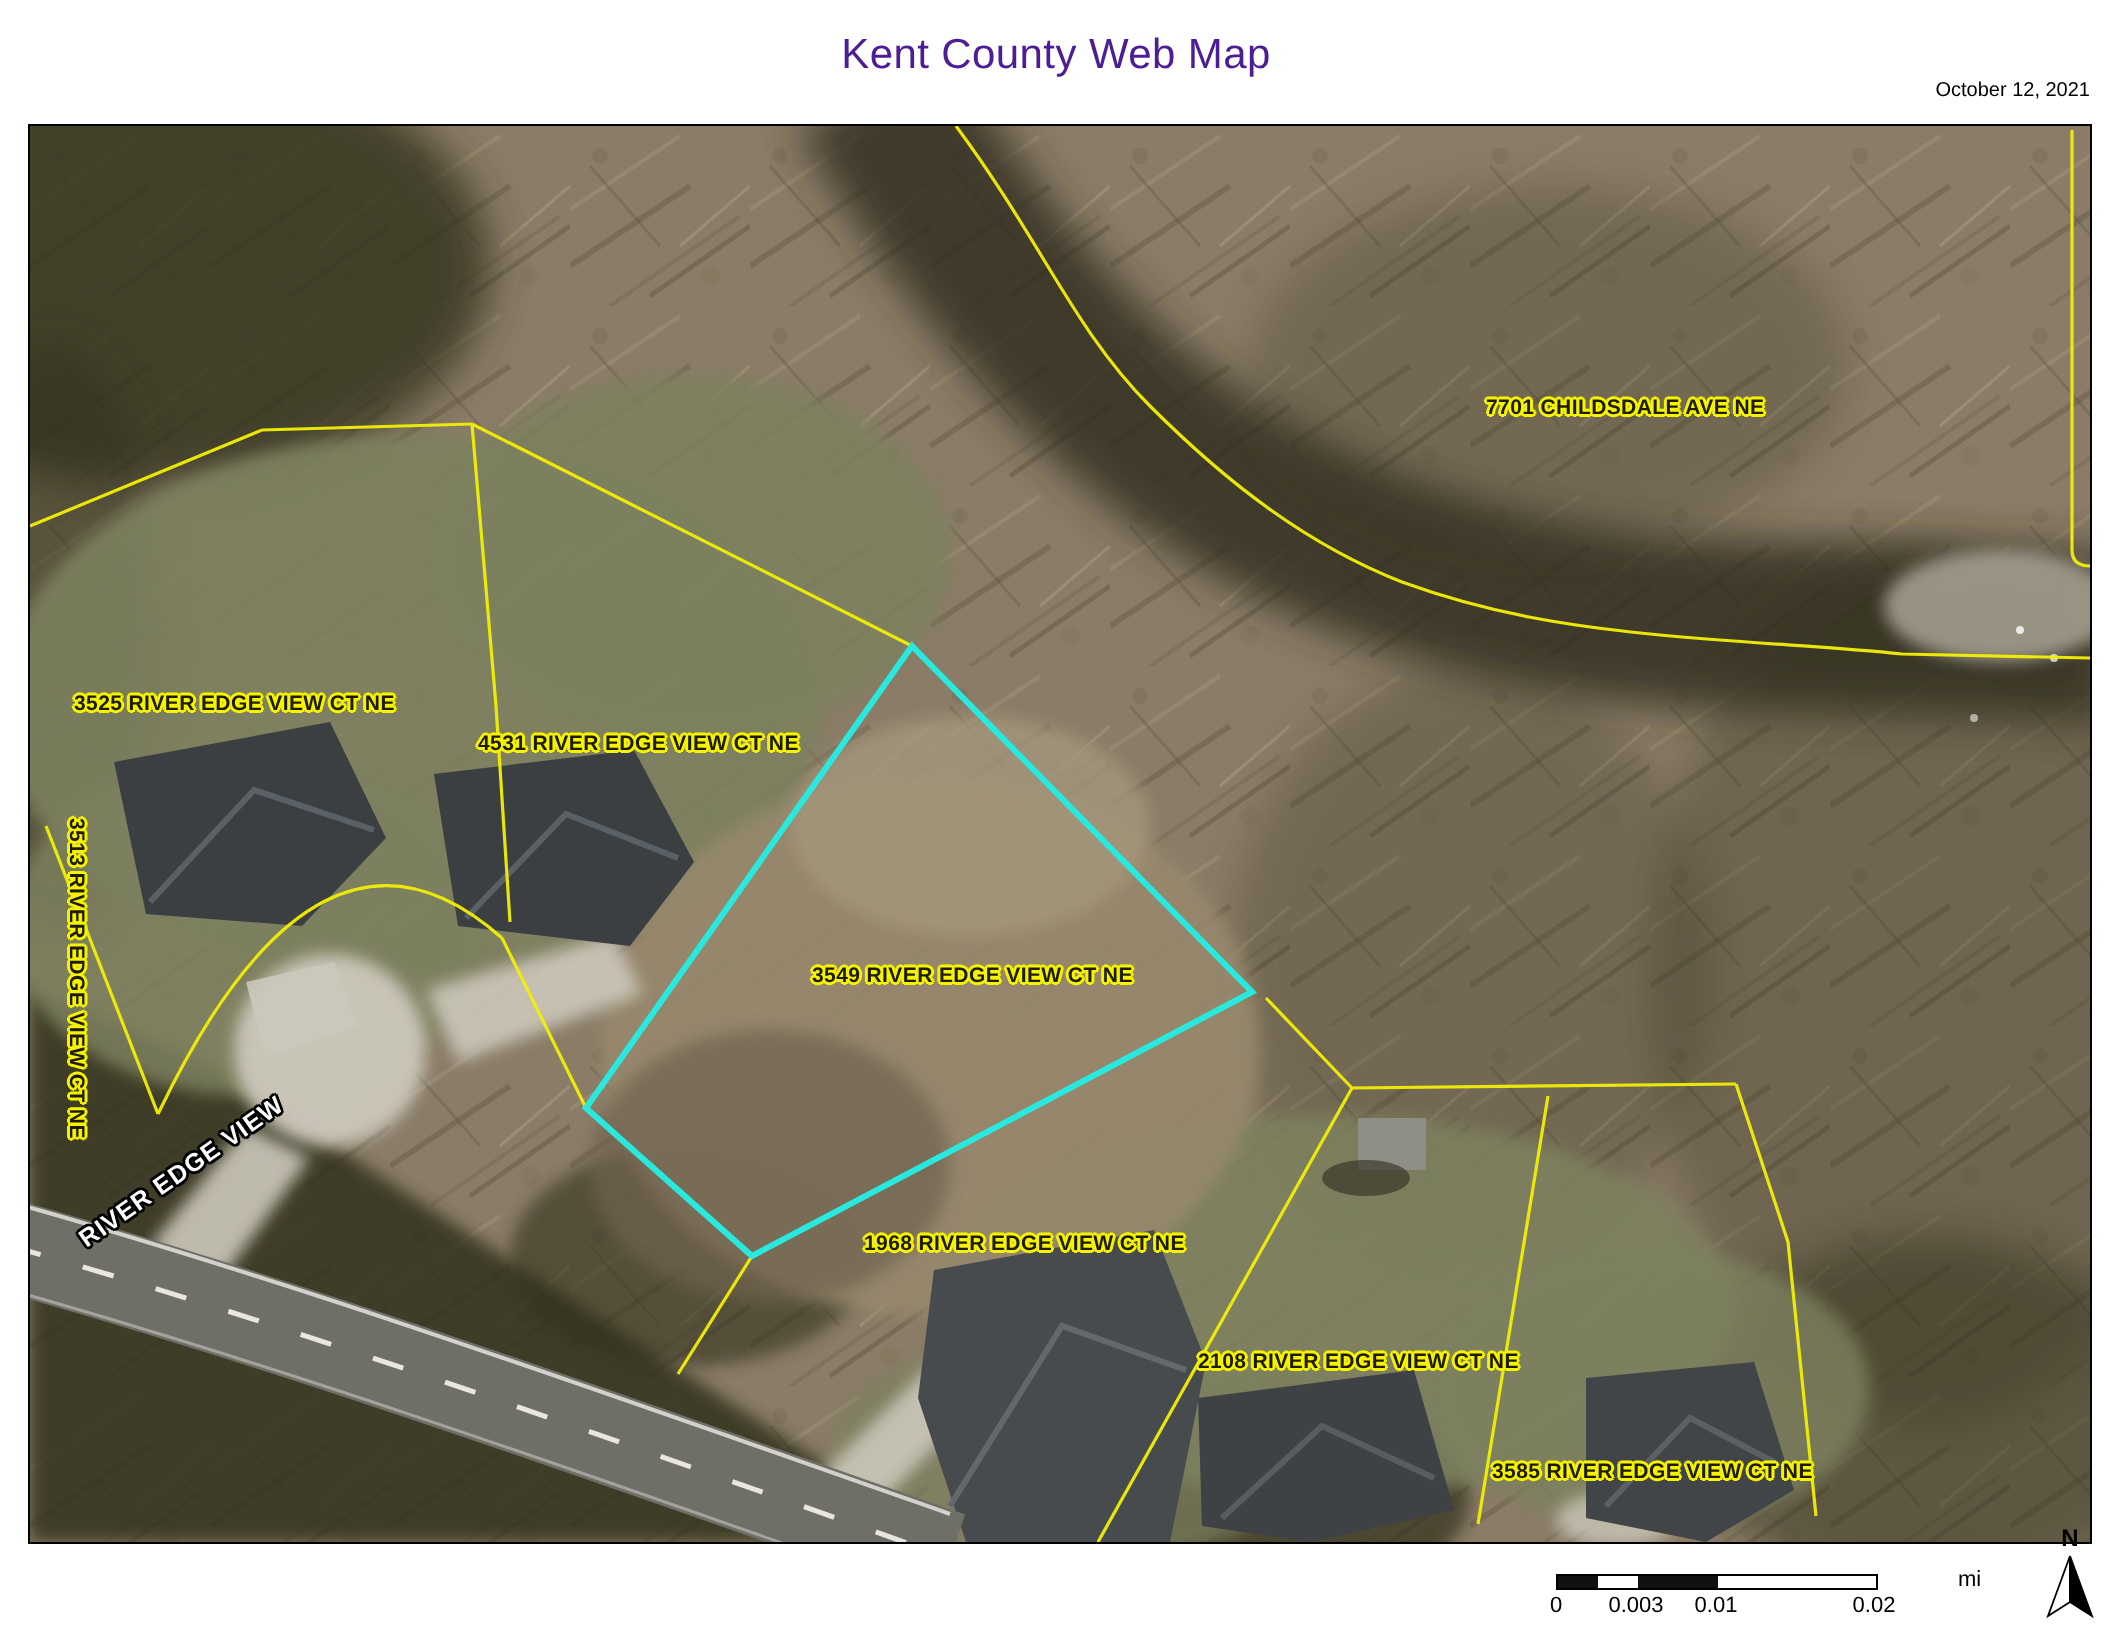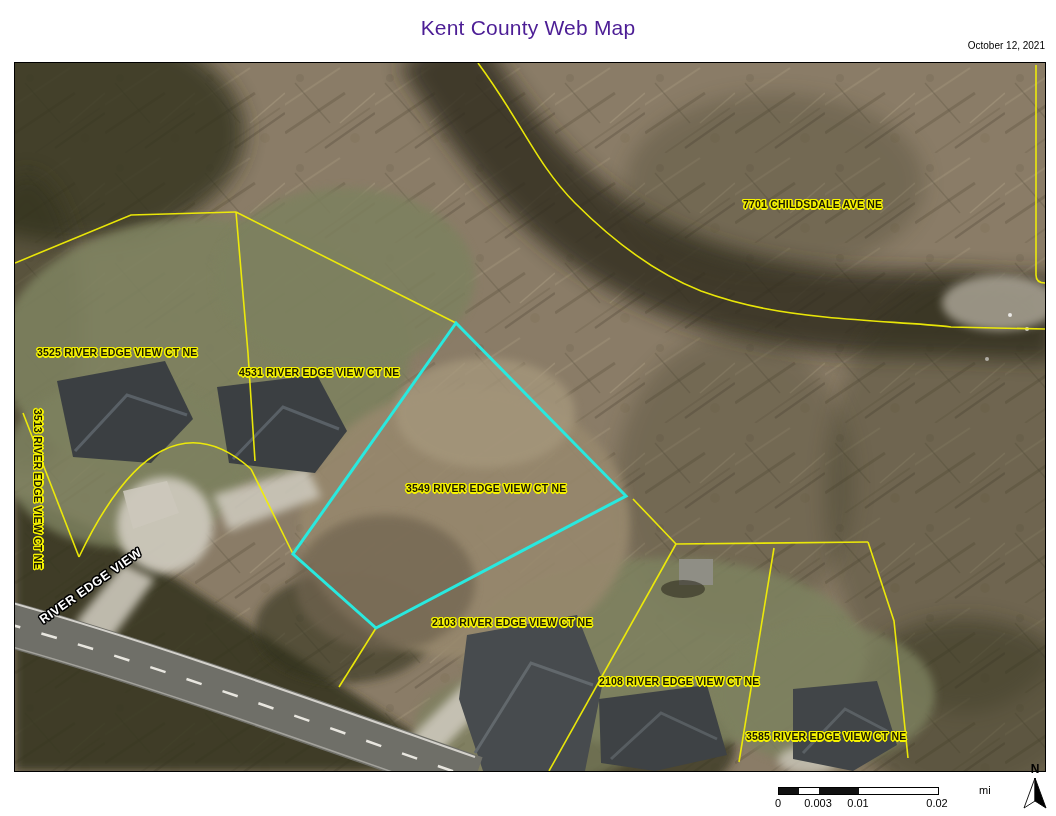--- a/index.html
+++ b/index.html
@@ -145,21 +145,21 @@
       <polyline points="361,565 324,624"></polyline>
     </g>
 
     <polygon points="441,260 611,433 361,565 278,491" stroke="#29e9df" stroke-width="3" fill="none" stroke-linejoin="miter"></polygon>
   </svg>
 
   <div class="plabel" style="left:728px;top:111px;margin-top:24px;">7701 CHILDSDALE AVE NE</div>
   <div class="plabel" style="left:22px;top:283px;">3525 RIVER EDGE VIEW CT NE</div>
   <div class="plabel" style="left:224px;top:303px;">4531 RIVER EDGE VIEW CT NE</div>
   <div class="plabel" style="left:391px;top:419px;">3549 RIVER EDGE VIEW CT NE</div>
-  <div class="plabel" style="left:417px;top:553px;">2103 RIVER EDGE VIEW CT NE</div>
+  <div class="plabel" style="left:417px;top:553px;">1968 RIVER EDGE VIEW CT NE</div>
   <div class="plabel" style="left:584px;top:612px;">2108 RIVER EDGE VIEW CT NE</div>
   <div class="plabel" style="left:731px;top:667px;">3585 RIVER EDGE VIEW CT NE</div>
   <div class="plabel vert" style="left:29px;top:346px;">3513 RIVER EDGE VIEW CT NE</div>
 
   <div class="roadlabel" style="left:22px;top:552px;">RIVER EDGE VIEW</div>
 </div>
 
 <div class="footer">
   <div class="sbar">
     <span class="seg" style="width:20px;background:#111;"></span><span class="seg" style="width:20px;background:#fff;"></span><span class="seg" style="width:40px;background:#111;"></span><span class="seg" style="width:79px;background:#fff;"></span>

